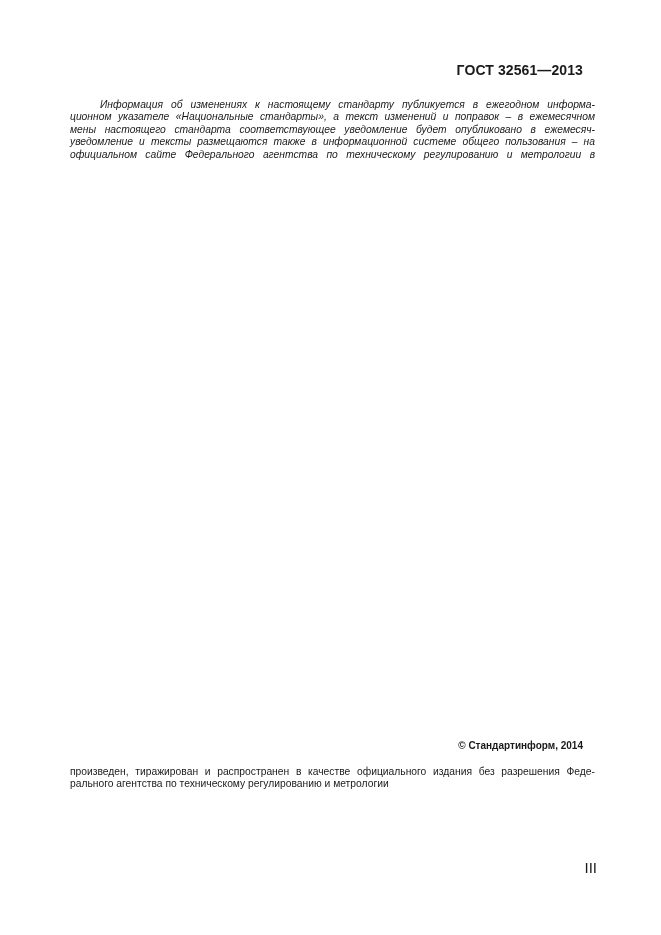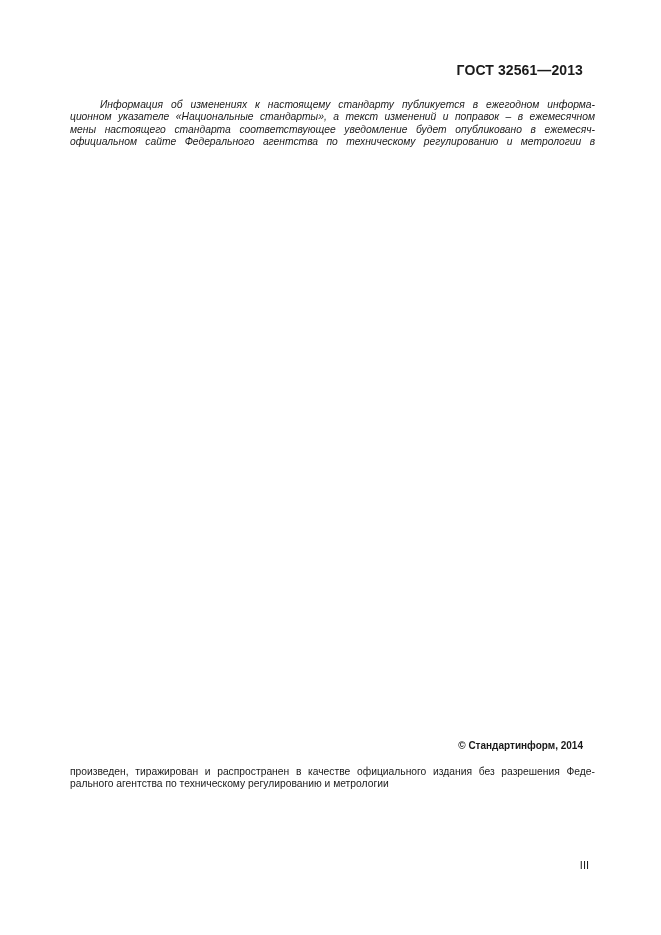--- a/index.html
+++ b/index.html
@@ -7,31 +7,32 @@
          font-family:"Liberation Sans", sans-serif; color:#1a1a1a; }
   .header { position:absolute; top:62px; right:78px; font-weight:bold; font-size:14px; letter-spacing:0.1px; }
   .para { position:absolute; left:58px; width:525px; font-size:10.3px; line-height:12.4px;margin-left:12px; }
   .line { display:block; white-space:nowrap; text-align:justify; text-align-last:justify; height:12.4px; }
   .line.last { text-align-last:left; }
   .indent { padding-left:30px; }
   .italic { font-style:italic; }
   #info { top:99px; }
   .copyright { position:absolute; top:740px; right:78px; font-size:10px;font-weight:bold; }
   #legal { top:766px; }
-  .pagenum { position:absolute; top:859px; right:72px; font-size:11px; }
+  .pagenum { position:absolute; top:859px; right:64px; font-size:15px; }
 </style>
 </head>
 <body>
 
 <div class="header">ГОСТ 32561—2013</div>
 
 <div class="para italic" id="info">
   <span class="line indent">Информация об изменениях к настоящему стандарту публикуется в ежегодном информа-</span>
   <span class="line">ционном указателе «Национальные стандарты», а текст изменений и поправок – в ежемесячном</span>
   <span class="line">мены настоящего стандарта соответствующее уведомление будет опубликовано в ежемесяч-</span>
+  <span class="line">уведомление и тексты размещаются также в информационной системе общего пользования – на</span>
   <span class="line">официальном сайте Федерального агентства по техническому регулированию и метрологии в</span>
 </div>
 
 <div class="copyright">© Стандартинформ, 2014</div>
 
 <div class="para" id="legal">
   <span class="line">произведен, тиражирован и распространен в качестве официального издания без разрешения Феде-</span>
   <span class="line last">рального агентства по техническому регулированию и метрологии</span>
 </div>
 

